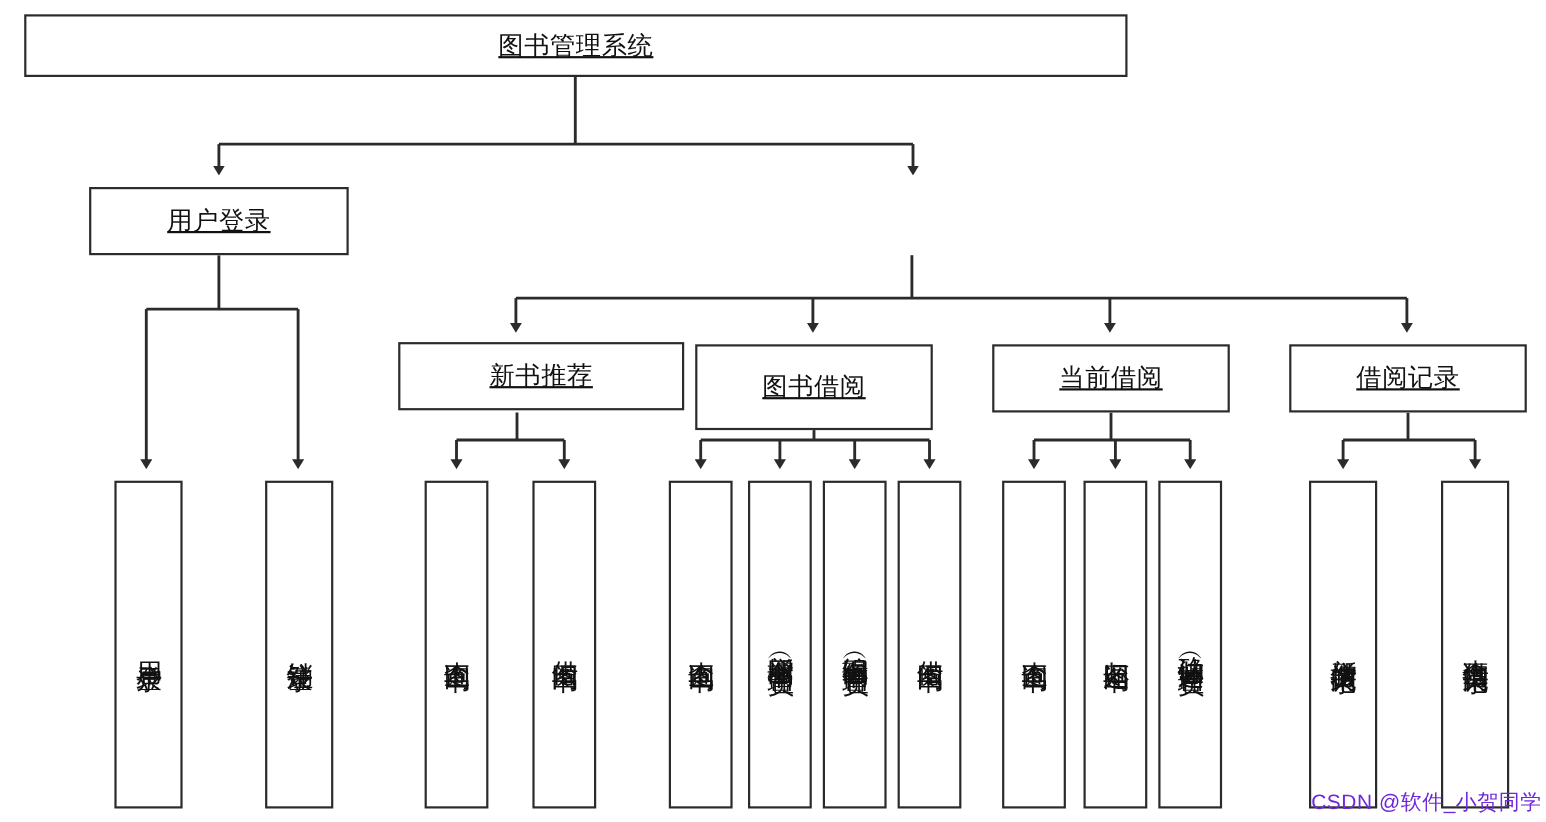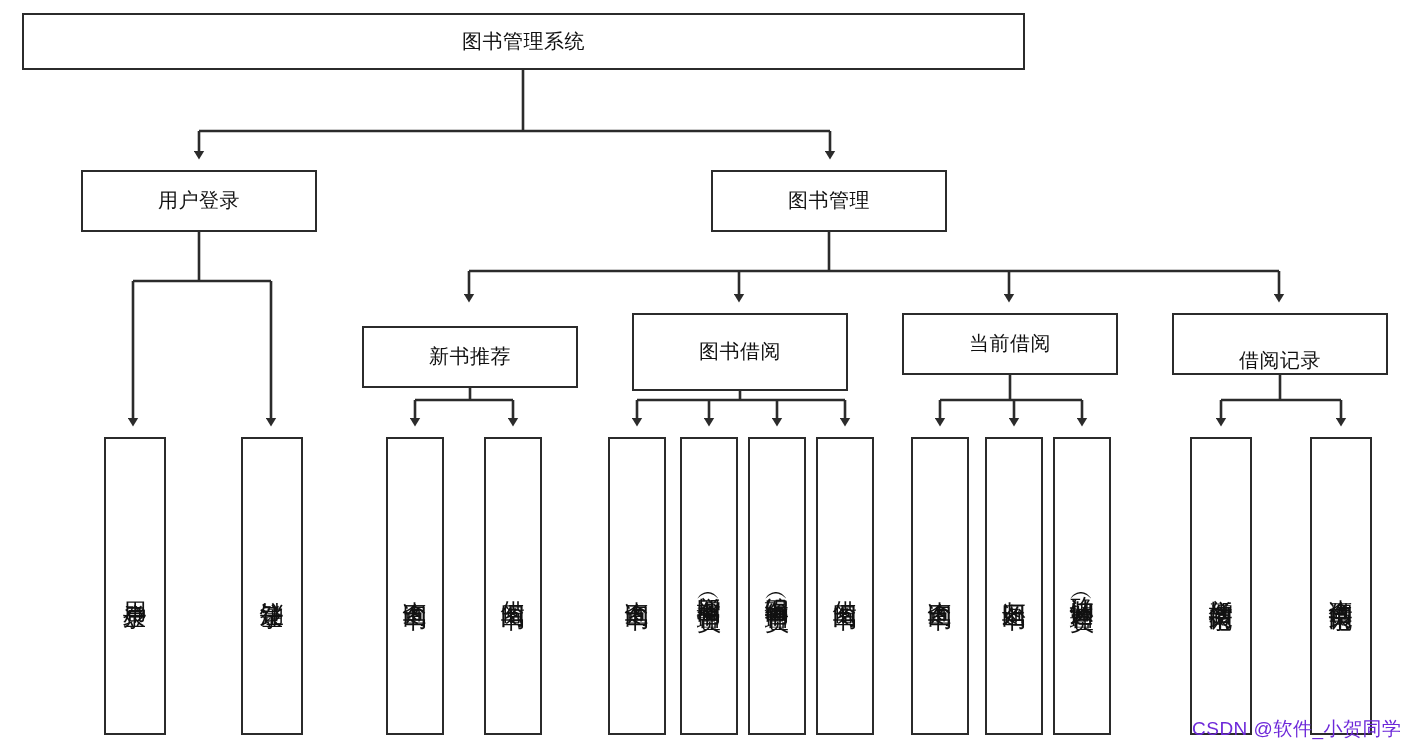--- a/index.html
+++ b/index.html
@@ -34,21 +34,22 @@
     justify-content: center;
     color: #111111;
   }
   .node .node-label {
     display: block;
     line-height: 1.18;
     letter-spacing: 0.5px;
     white-space: nowrap;
   }
   .node.horiz .node-label {
-    font-size: 20px;
+    font-size: 23px;
+    text-decoration: underline;
   }
   .node.vert {
     align-items: center;
     justify-content: center;
   }
   .node.vert .node-label {
     writing-mode: vertical-rl;
     text-orientation: upright;
     font-size: 24px;
     line-height: 1.22;
@@ -117,34 +118,31 @@
     </g>
   </svg>
 
   <div class="node horiz" style="left:22px; top:13px; width:1003px; height:57px;">
     <span class="node-label">图书管理系统</span>
   </div>
 
   <div class="node horiz" style="left:81px; top:170px; width:236px; height:62px;">
     <span class="node-label">用户登录</span>
   </div>
-  <div class="node horiz" style="left:711px; top:170px; width:236px; height:62px;">
-    <span class="node-label">图书管理</span>
-  </div>
 
-  <div class="node horiz" style="left:362px; top:326px; width:216px; height:62px;">
+  <div class="node horiz" style="left:362px; top:311px; width:260px; height:62px;">
     <span class="node-label">新书推荐</span>
   </div>
   <div class="node horiz" style="left:632px; top:313px; width:216px; height:78px;">
     <span class="node-label">图书借阅</span>
   </div>
   <div class="node horiz" style="left:902px; top:313px; width:216px; height:62px;">
     <span class="node-label">当前借阅</span>
   </div>
-  <div class="node horiz" style="left:1172px; top:313px; width:216px; height:62px;align-items:flex-end;">
+  <div class="node horiz" style="left:1172px; top:313px; width:216px; height:62px;">
     <span class="node-label">借阅记录</span>
   </div>
 
   <div class="node vert" style="left:104px; top:437px; width:62px; height:298px;">
     <span class="node-label">用户登录</span>
   </div>
   <div class="node vert" style="left:241px; top:437px; width:62px; height:298px;">
     <span class="node-label">注销登录</span>
   </div>
 

